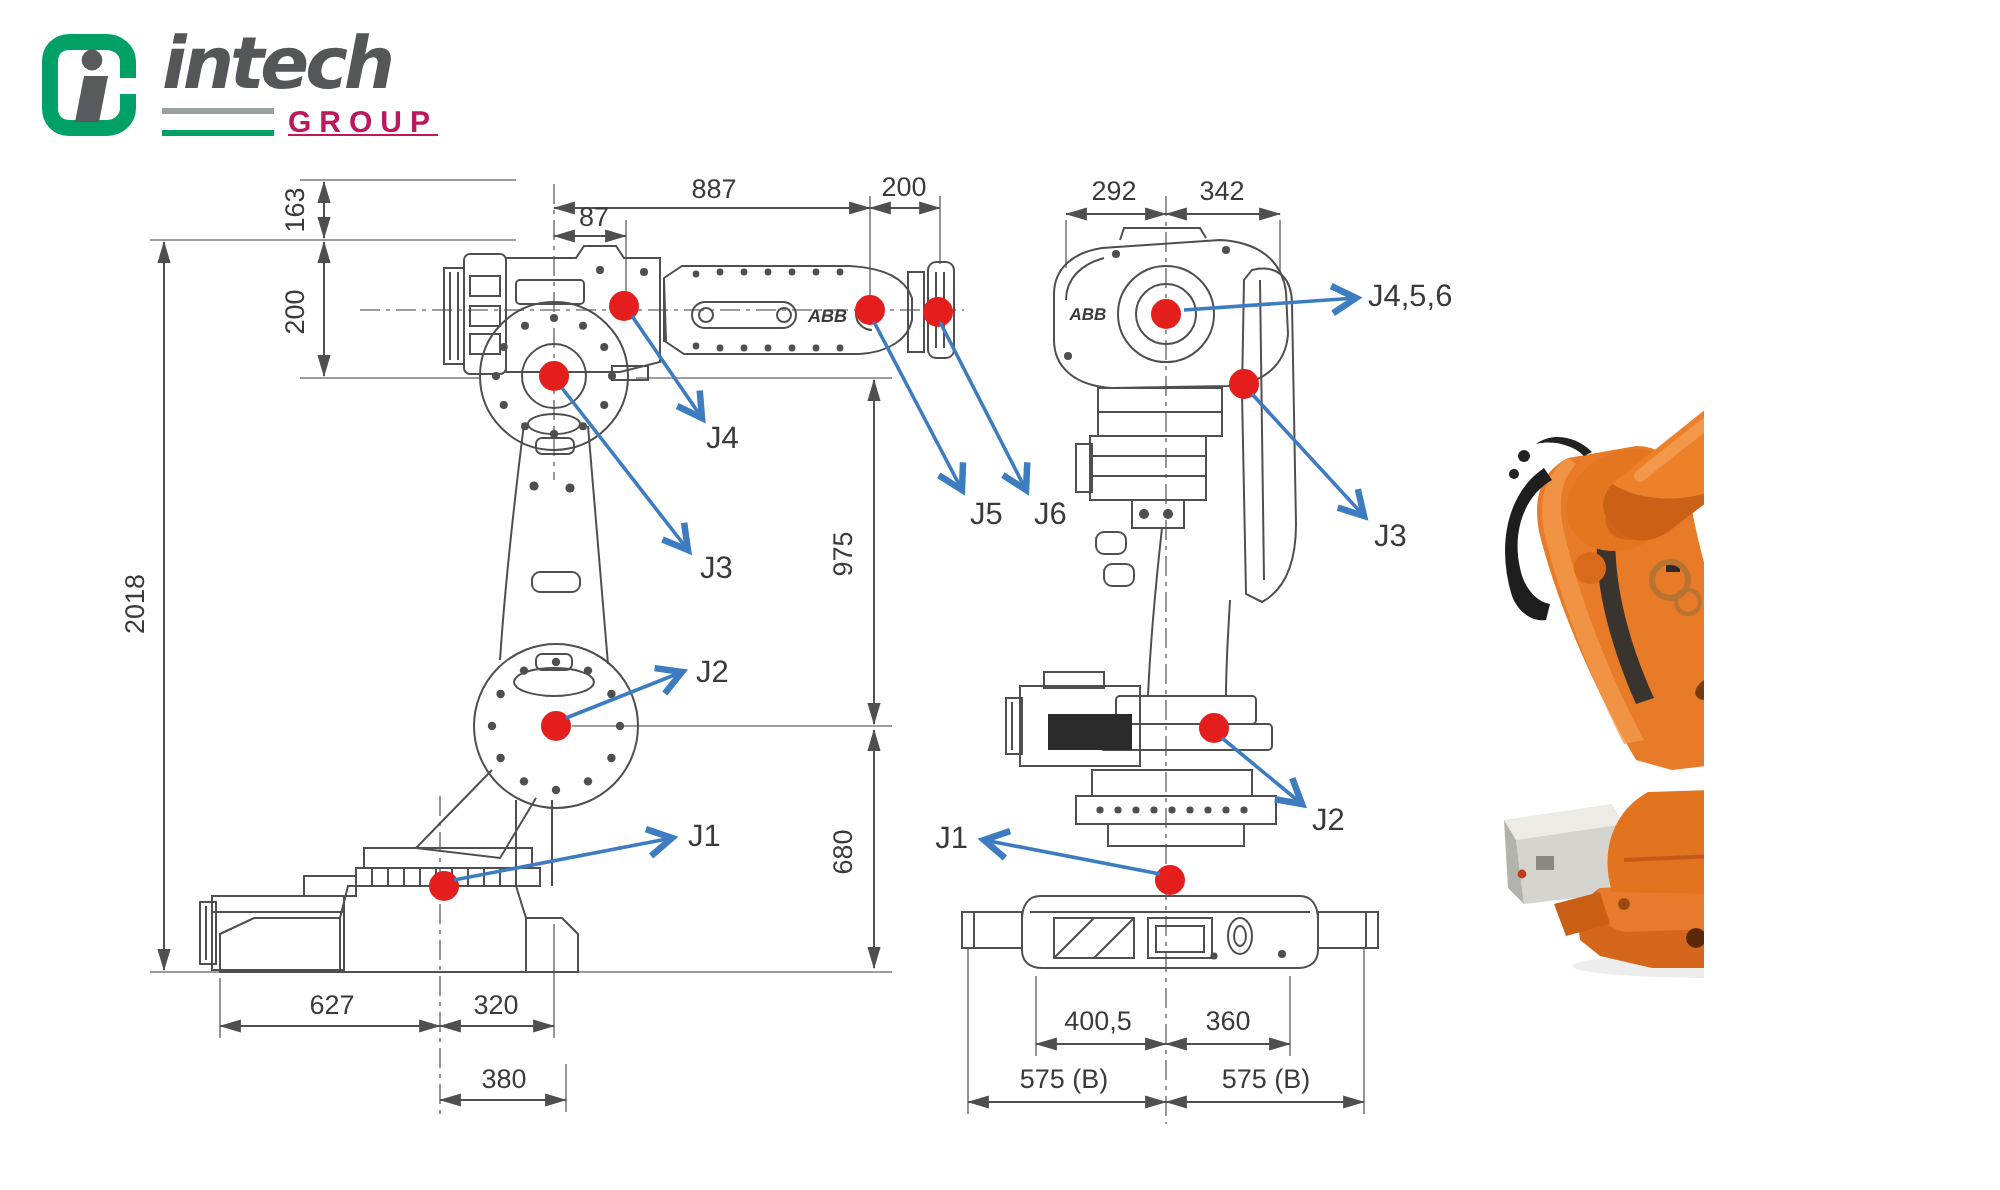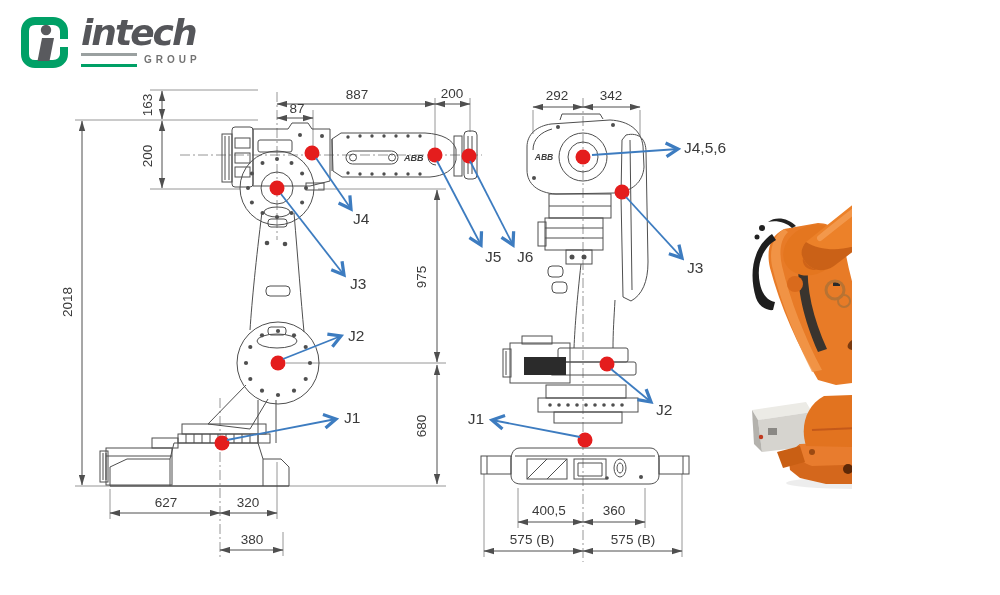--- a/index.html
+++ b/index.html
@@ -5,21 +5,21 @@
   html,body{margin:0;padding:0;background:#ffffff;}
   .stage{position:relative;width:852px;height:595px;background:#ffffff;
          font-family:"Liberation Sans",sans-serif;overflow:hidden;}
   
   .logo{position:absolute;left:18px;top:14px;display:flex;align-items:flex-start;gap:9px;}
   .logo-text{display:flex;flex-direction:column;}
   .brand{font-family:"DejaVu Sans",sans-serif;font-style:italic;font-weight:700;
          font-size:36px;line-height:1.05;color:#55565a;letter-spacing:-2px;}
   .group-row{display:flex;align-items:center;justify-content:flex-end;margin-top:1px;}
   .g-lines{width:56px;height:8px;border-top:3px solid #9aa0a0;border-bottom:3px solid #00a066;margin-right:7px;}
-  .group{color:#737373;font-weight:700;font-size:10px;letter-spacing:4px;}
+  .group{color:#be185d;font-weight:700;font-size:15px;letter-spacing:4px;text-decoration:underline;}
   
   svg text{font-family:"Liberation Sans",sans-serif;}
   .dt{font-size:13.5px;fill:#3a3a3a;}
   .jt{font-size:15.5px;fill:#3a3a3a;}
   .bm{font-size:9px;font-weight:700;font-style:italic;fill:#3b3b3b;}
 </style>
 </head>
 <body>
 
 <div class="stage">

